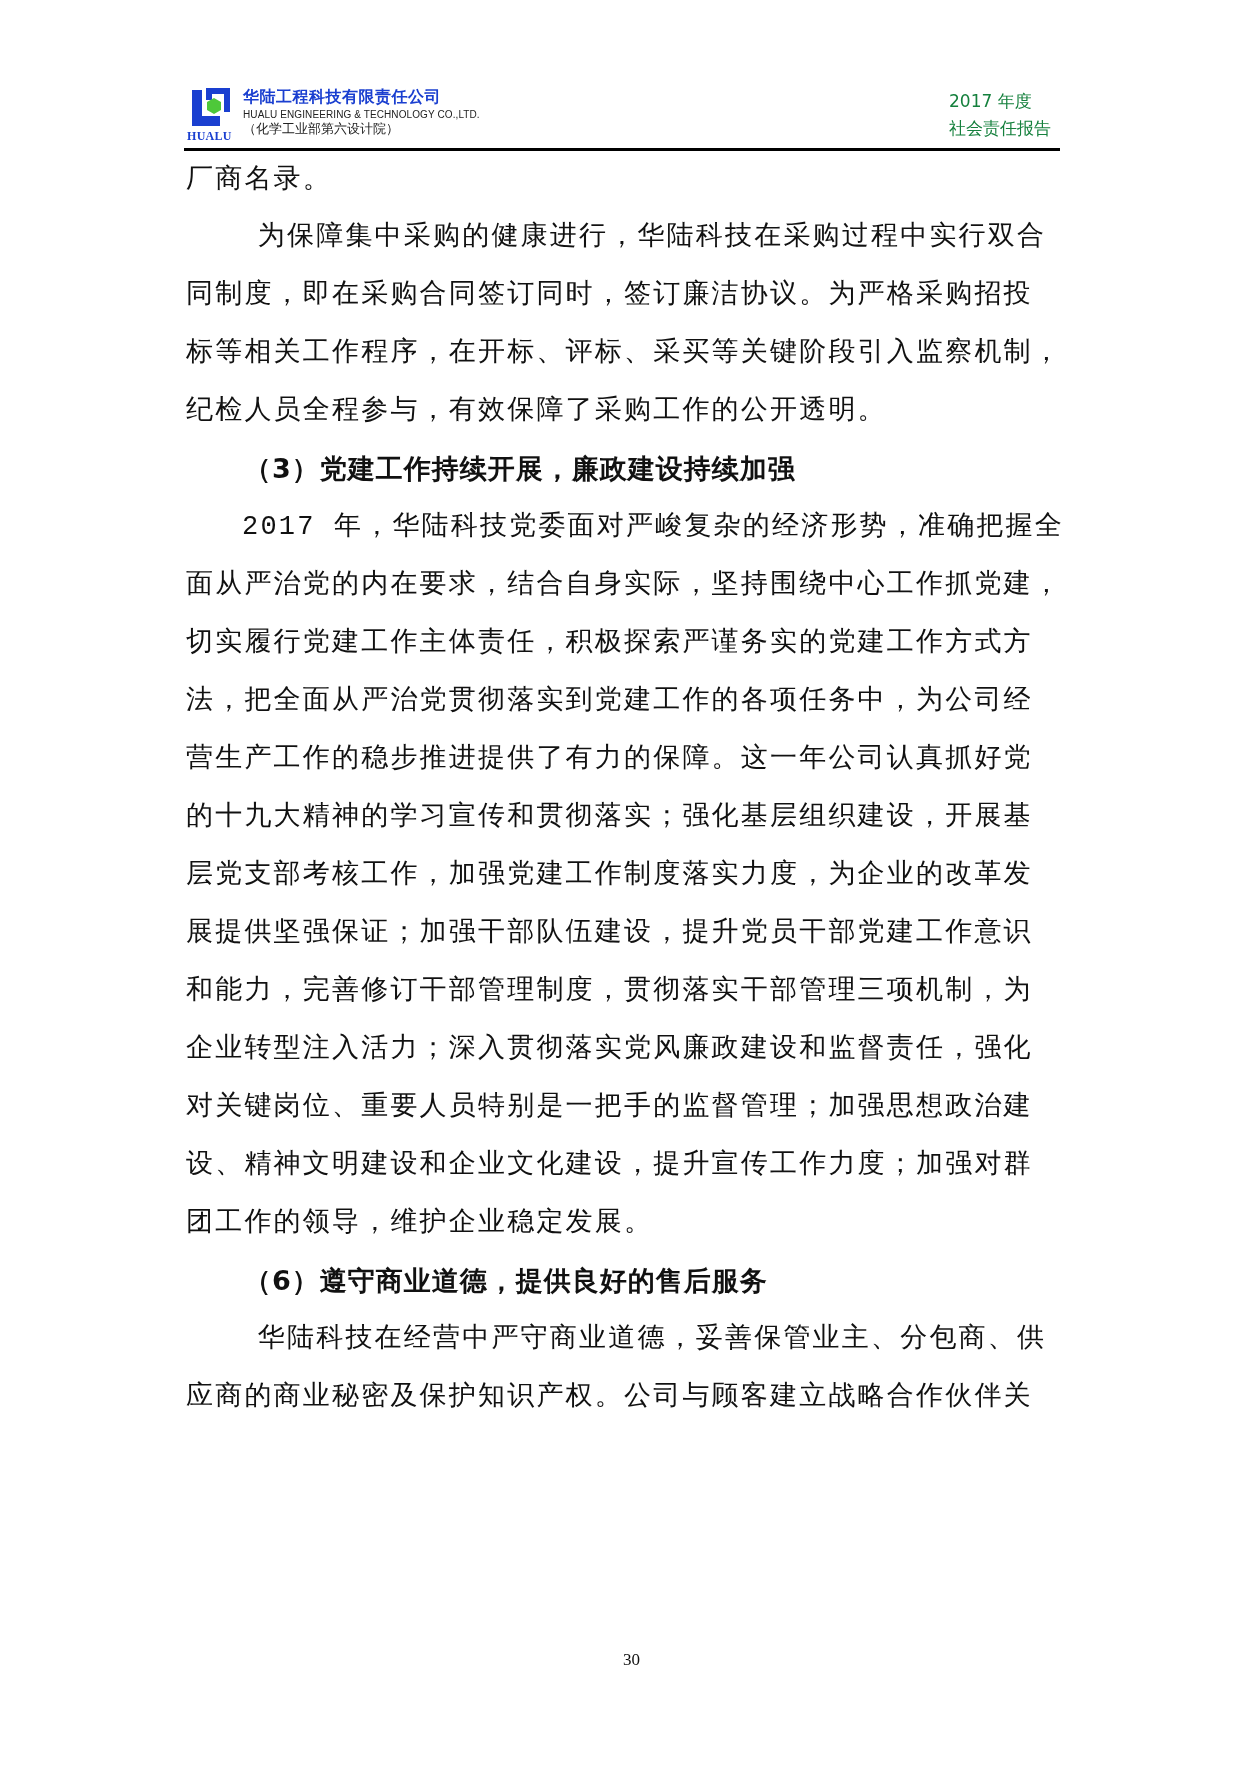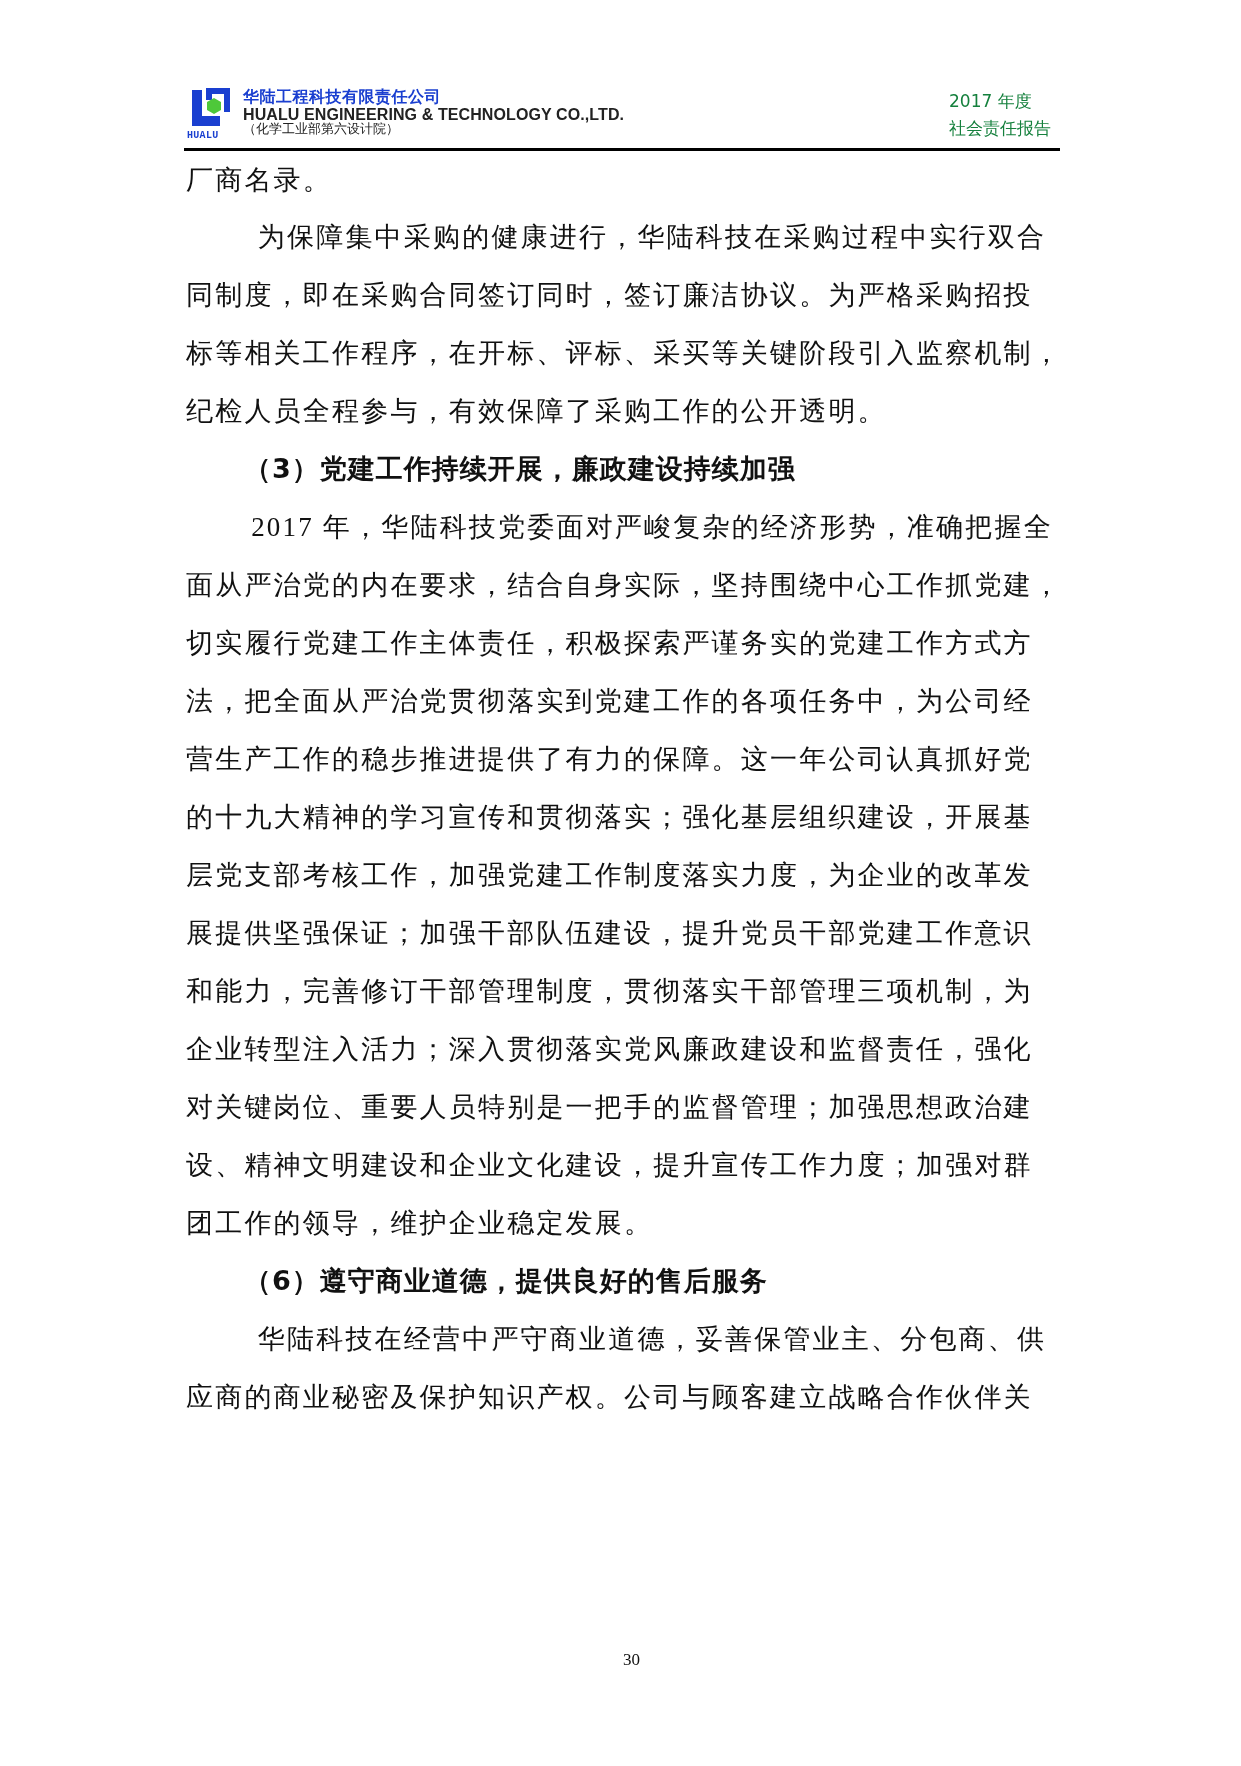--- a/index.html
+++ b/index.html
@@ -1,35 +1,35 @@
 <!DOCTYPE html>
 <html><head>
 <meta charset="utf-8">
 <style>
   html, body { margin: 0; padding: 0; background: #ffffff; }
   body { width: 1241px; height: 1766px; position: relative; overflow: hidden;
          font-family: "DejaVu Serif", "Liberation Serif", serif; color: #111; }
   .header { position: absolute; left: 0; top: 0; width: 1241px; height: 152px; }
   .logo { position: absolute; left: 187px; top: 86px; width: 50px; height: 60px; }
   .logo .mark { position: absolute; left: 3px; top: 0; width: 42px; height: 42px; }
-  .logo .hualu { position: absolute; left: 0; top: 44px; width: 50px; font-family: Liberation Mono, monospace;
-                 font-weight: bold; font-size: 10px; color: #1a3fd0; letter-spacing: 0.3px; line-height: 12px; }
+  .logo .hualu { position: absolute; left: 0; top: 44px; width: 50px; font-family: Liberation Serif, serif;
+                 font-weight: bold; font-size: 12px; color: #1a3fd0; letter-spacing: 0.3px; line-height: 12px; }
   .company { position: absolute; left: 243px; top: 86px; }
   .company .cn { font-family: "DejaVu Sans", sans-serif; font-weight: bold; color: #1a3fd0;
                  font-size: 16px; line-height: 22px; letter-spacing: 0.5px; }
-  .company .en { font-family: "Liberation Sans", sans-serif; font-weight: bold; color: #222;
-                 font-size: 16px; line-height: 13px; letter-spacing: 0.1px; }
+  .company .en { font-family: "Liberation Sans", sans-serif; font-weight: normal; color: #222;
+                 font-size: 10px; line-height: 13px; letter-spacing: 0.1px; }
   .company .sub { font-family: "DejaVu Sans", sans-serif; color: #222; font-size: 13px; line-height: 16px; }
   .report { position: absolute; right: 190px; top: 88px; text-align: left;
             font-family: "DejaVu Sans", sans-serif; font-size: 17px; line-height: 27px; color: #15803d; }
   .rule { position: absolute; left: 184px; top: 148px; width: 876px; height: 3px; background: #000; }
 
   .body-text { position: absolute; left: 186px; top: 160px; width: 876px; }
   .line { position: absolute; left: 0; width: 876px; font-size: 27px; line-height: 40px; height: 40px;
-          white-space: nowrap; letter-spacing: 2.2px; font-family: Liberation Serif, serif; color: #111; }
+          white-space: nowrap; letter-spacing: 2.2px; font-family: Liberation Mono, monospace; color: #111; }
   .indent { padding-left: 56px; box-sizing: border-box; text-align: center; }
   .heading { font-family: "DejaVu Sans", sans-serif; font-weight: bold; padding-left: 58px; box-sizing: border-box; letter-spacing: 1px; }
   .page-number { position: absolute; left: 11px; width: 1241px; top: 1650px; text-align: center;
                  font-family: "Liberation Serif", serif; font-size: 17px; color: #111; }
 </style>
 </head>
 <body>
 
 <div class="header">
   <div class="logo">

